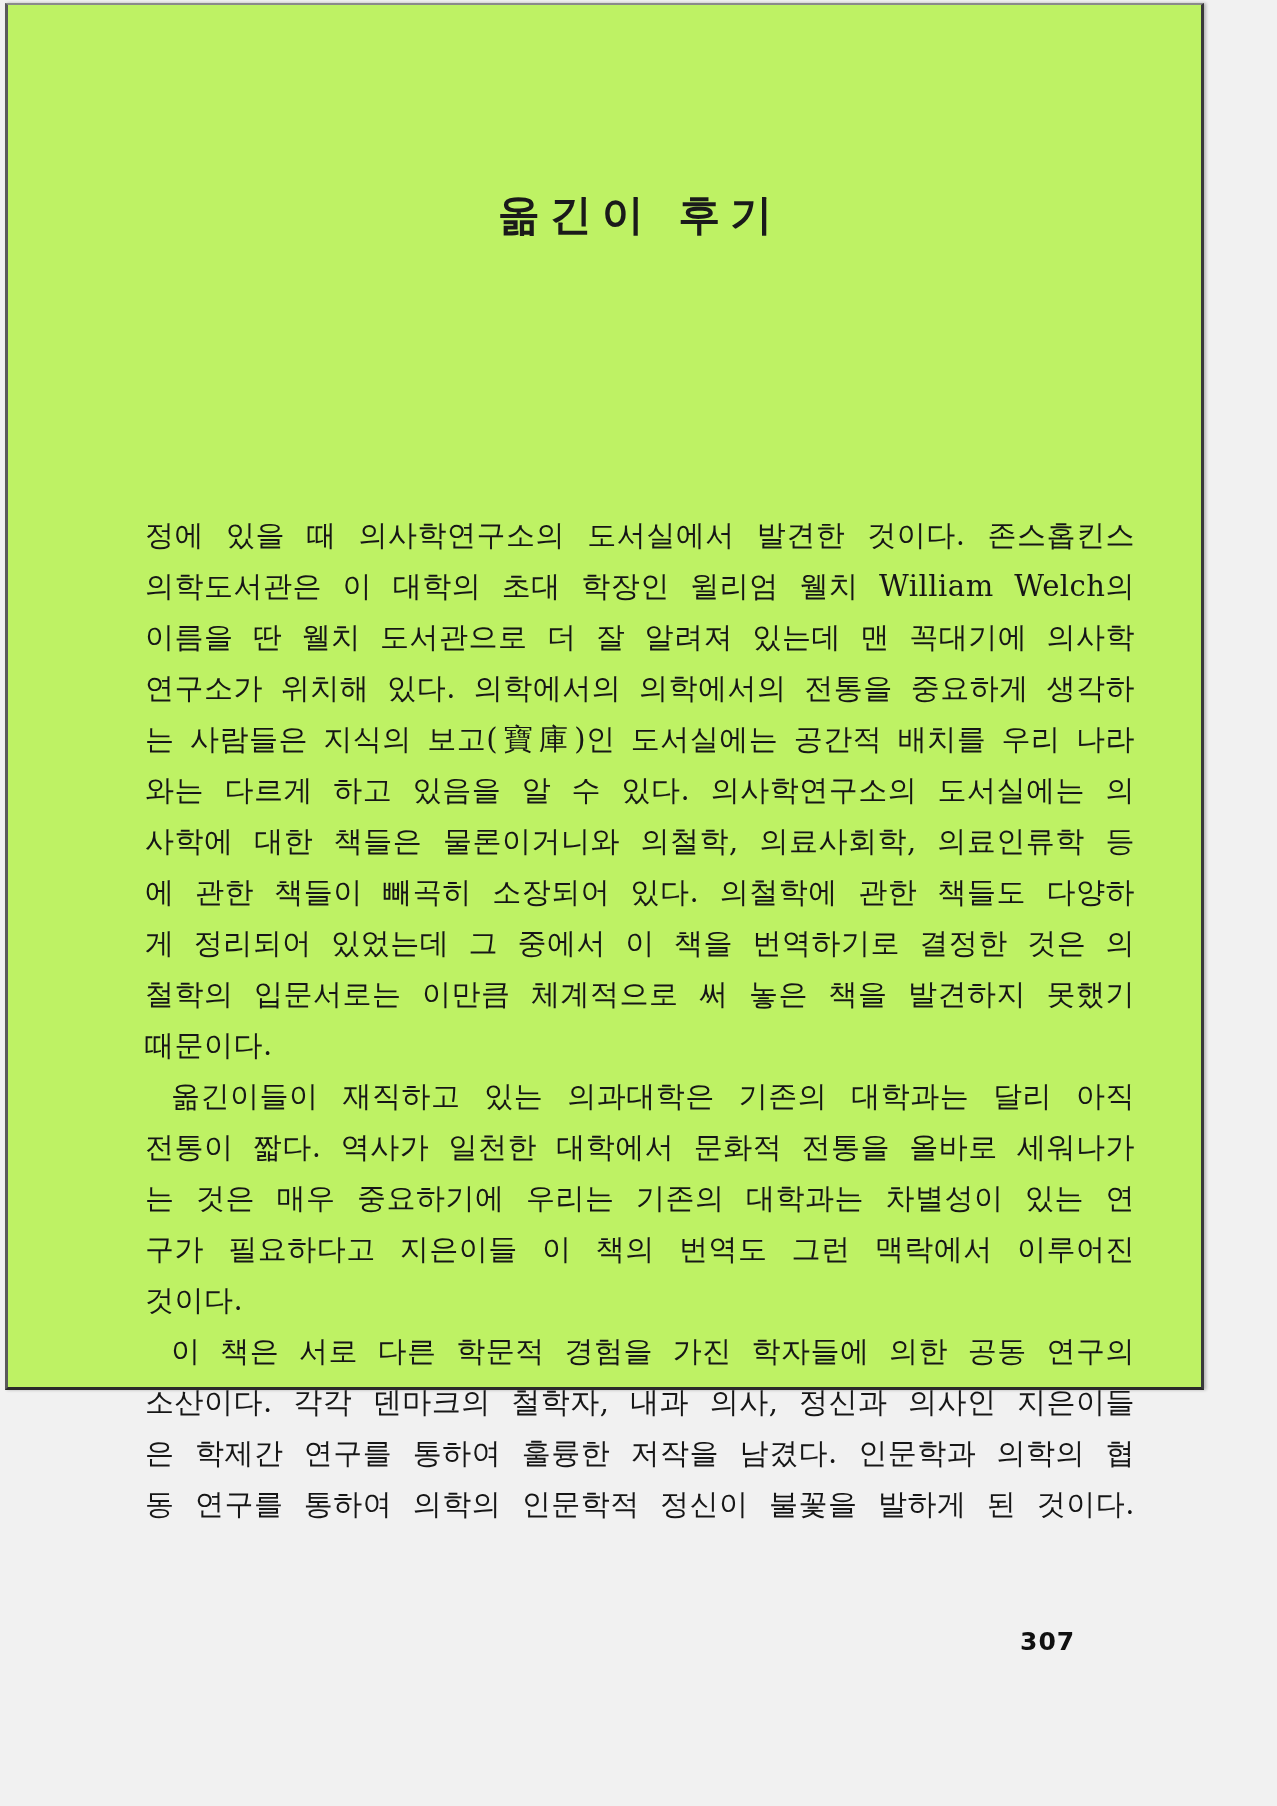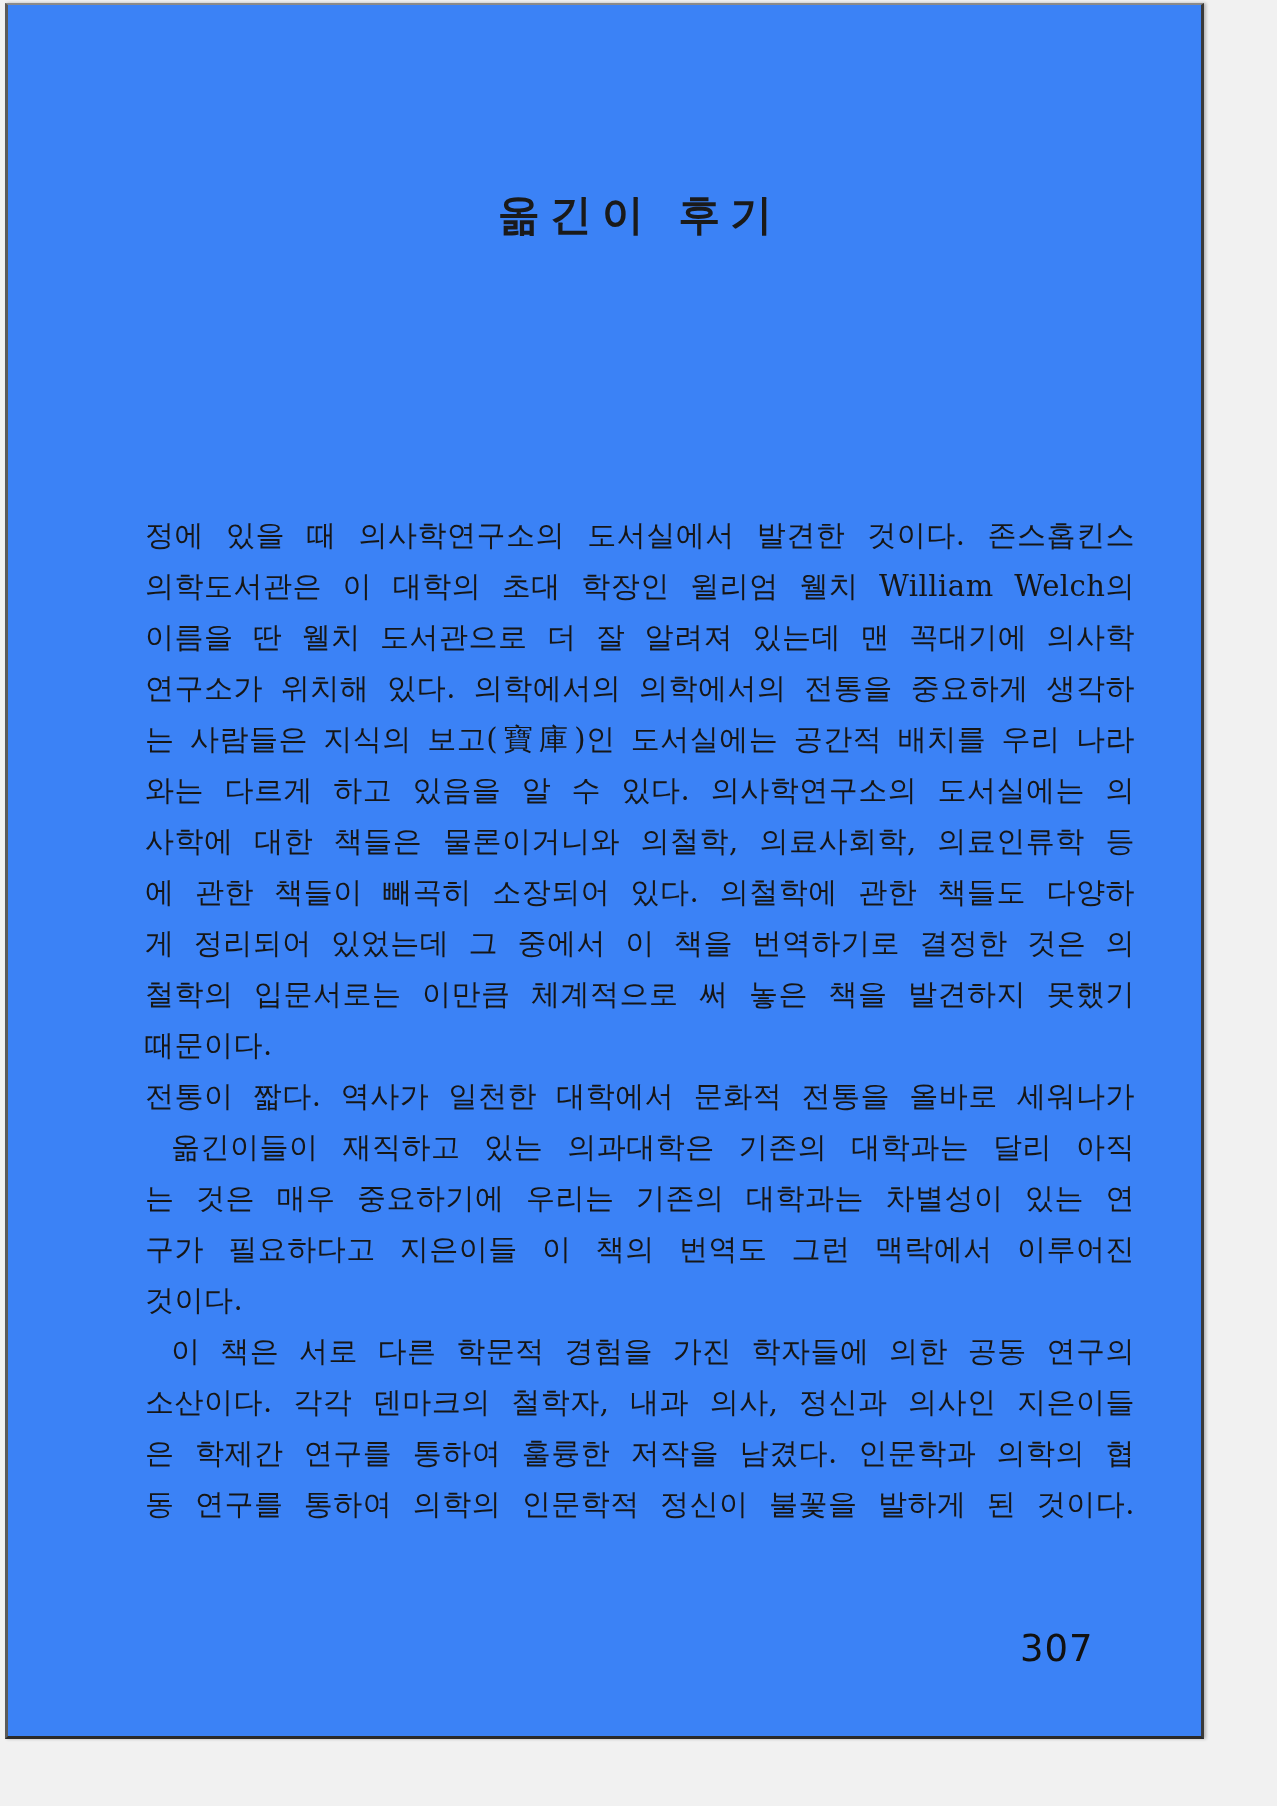--- a/index.html
+++ b/index.html
@@ -13,22 +13,22 @@
     width: 1277px;
     height: 1806px;
     background: #f1f1f1;
     overflow: hidden;
   }
   .page {
     position: absolute;
     left: 5px;
     top: 3px;
     width: 1199px;
-    height: 1736px;
-    background: #3b82f6;
+    height: 1387px;
+    background: #bef264;
     border-top: 2px solid #8a8a8a;
     border-left: 3px solid #5a5a5a;
     border-right: 3px solid #3a3a3a;
     border-bottom: 3px solid #2a2a2a;
     box-sizing: border-box;
     box-shadow: 2px 0 3px rgba(0,0,0,0.25);
   }
   .page-title {
     position: absolute;
     left: 137px;
@@ -63,22 +63,22 @@
     text-align-last: justify;
   }
   .line.first {
     padding-left: 26px;
   }
   .page-number {
     position: absolute;
     left: 1012px;
     top: 1622px;
     font-family: "DejaVu Sans", sans-serif;
-    font-weight: normal;
-    font-size: 37px;
+    font-weight: bold;
+    font-size: 25px;
     color: #111;
     letter-spacing: 1px;
   }
 </style>
 </head>
 <body>
 
 <div class="scan">
   <div class="page">
     <div class="page-title">옮긴이 후기</div>
@@ -91,22 +91,22 @@
           <div class="line just">연구소가 위치해 있다. 의학에서의 의학에서의 전통을 중요하게 생각하</div>
           <div class="line just">는 사람들은 지식의 보고(寶庫)인 도서실에는 공간적 배치를 우리 나라</div>
           <div class="line just">와는 다르게 하고 있음을 알 수 있다. 의사학연구소의 도서실에는 의</div>
           <div class="line just">사학에 대한 책들은 물론이거니와 의철학, 의료사회학, 의료인류학 등</div>
           <div class="line just">에 관한 책들이 빼곡히 소장되어 있다. 의철학에 관한 책들도 다양하</div>
           <div class="line just">게 정리되어 있었는데 그 중에서 이 책을 번역하기로 결정한 것은 의</div>
           <div class="line just">철학의 입문서로는 이만큼 체계적으로 써 놓은 책을 발견하지 못했기</div>
           <div class="line">때문이다.</div>
         </div>
         <div class="paragraph">
+          <div class="line first just">옮긴이들이 재직하고 있는 의과대학은 기존의 대학과는 달리 아직</div>
           <div class="line just">전통이 짧다. 역사가 일천한 대학에서 문화적 전통을 올바로 세워나가</div>
-          <div class="line first just">옮긴이들이 재직하고 있는 의과대학은 기존의 대학과는 달리 아직</div>
           <div class="line just">는 것은 매우 중요하기에 우리는 기존의 대학과는 차별성이 있는 연</div>
           <div class="line just">구가 필요하다고 지은이들 이 책의 번역도 그런 맥락에서 이루어진</div>
           <div class="line">것이다.</div>
         </div>
         <div class="paragraph">
           <div class="line first just">이 책은 서로 다른 학문적 경험을 가진 학자들에 의한 공동 연구의</div>
           <div class="line just">소산이다. 각각 덴마크의 철학자, 내과 의사, 정신과 의사인 지은이들</div>
           <div class="line just">은 학제간 연구를 통하여 훌륭한 저작을 남겼다. 인문학과 의학의 협</div>
           <div class="line just">동 연구를 통하여 의학의 인문학적 정신이 불꽃을 발하게 된 것이다.</div>
         </div>

